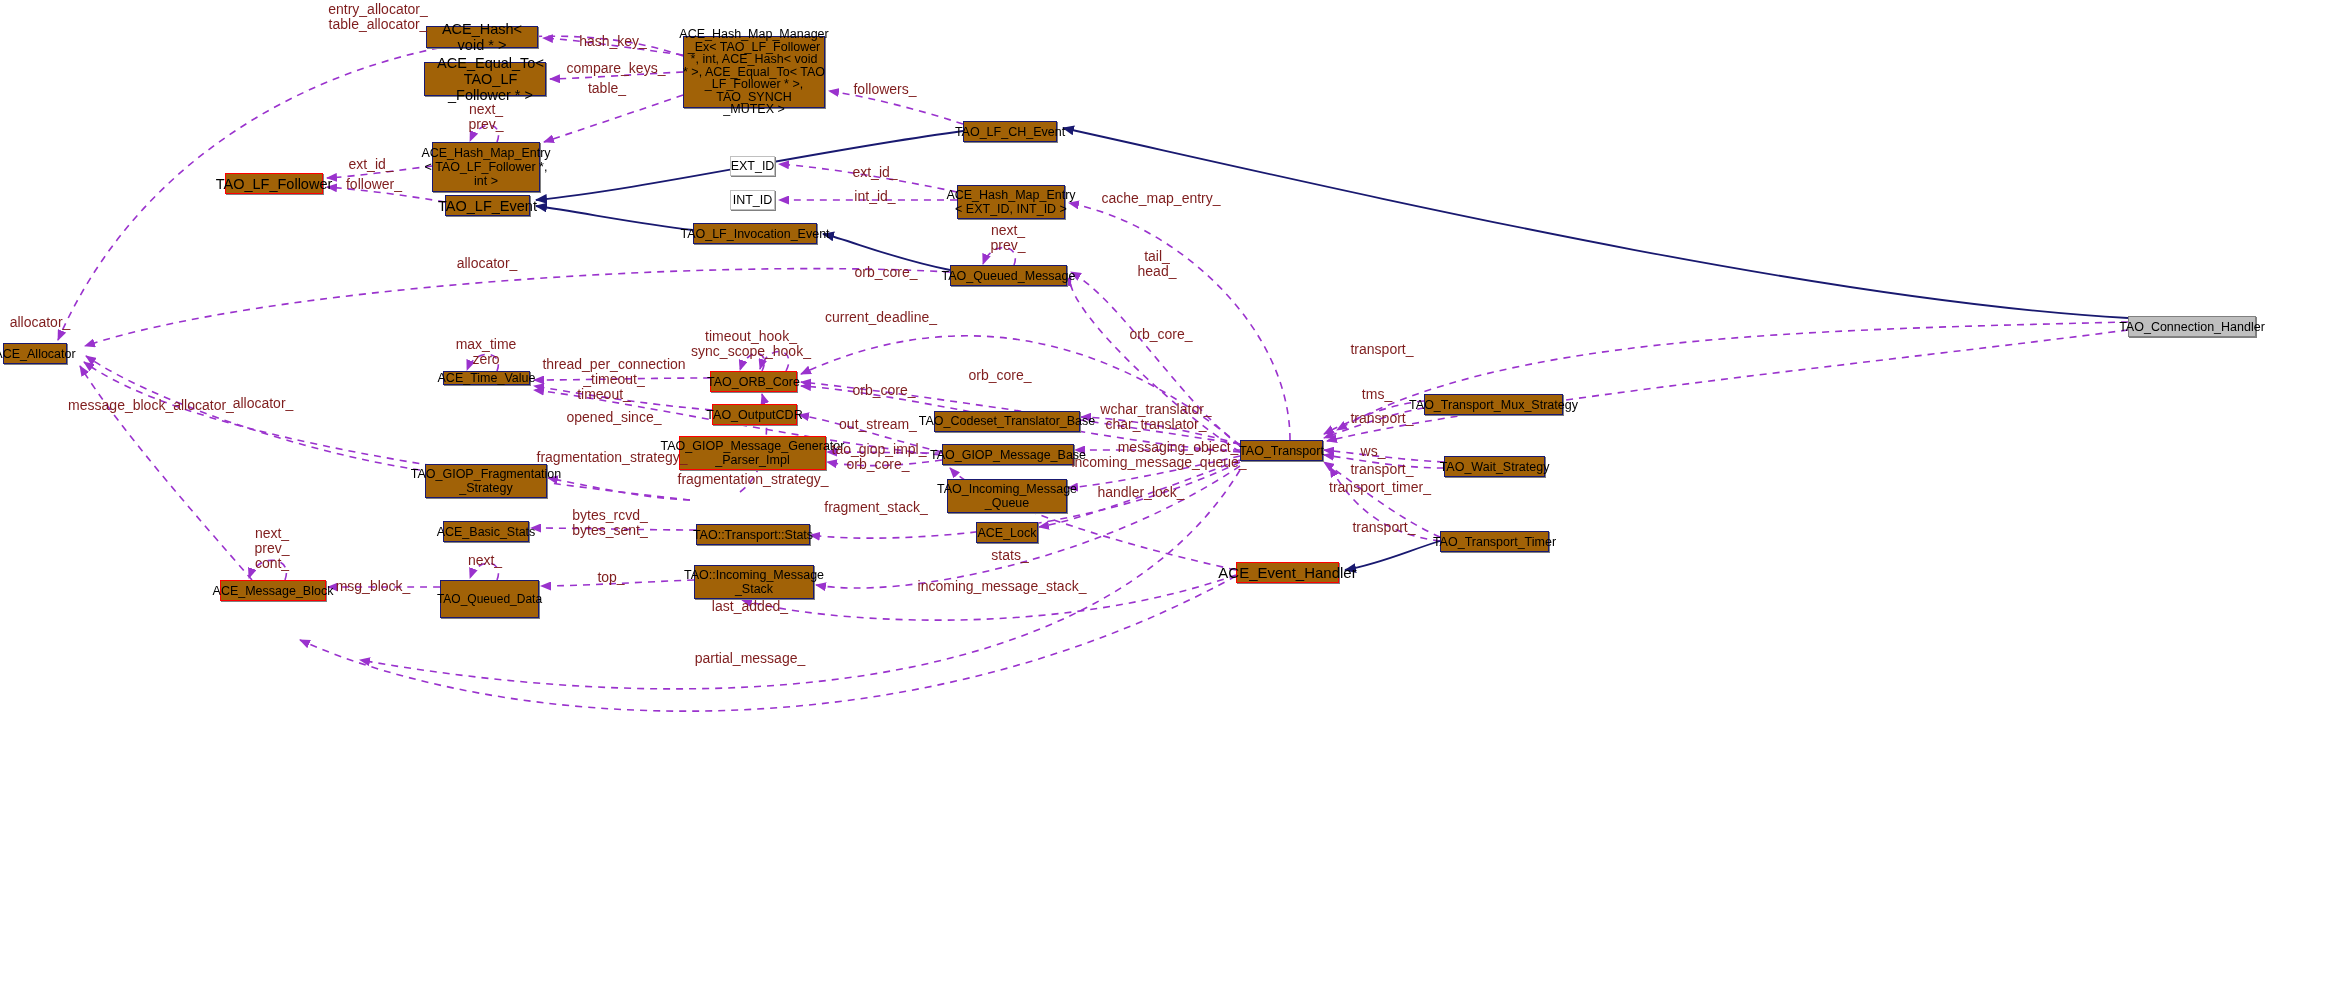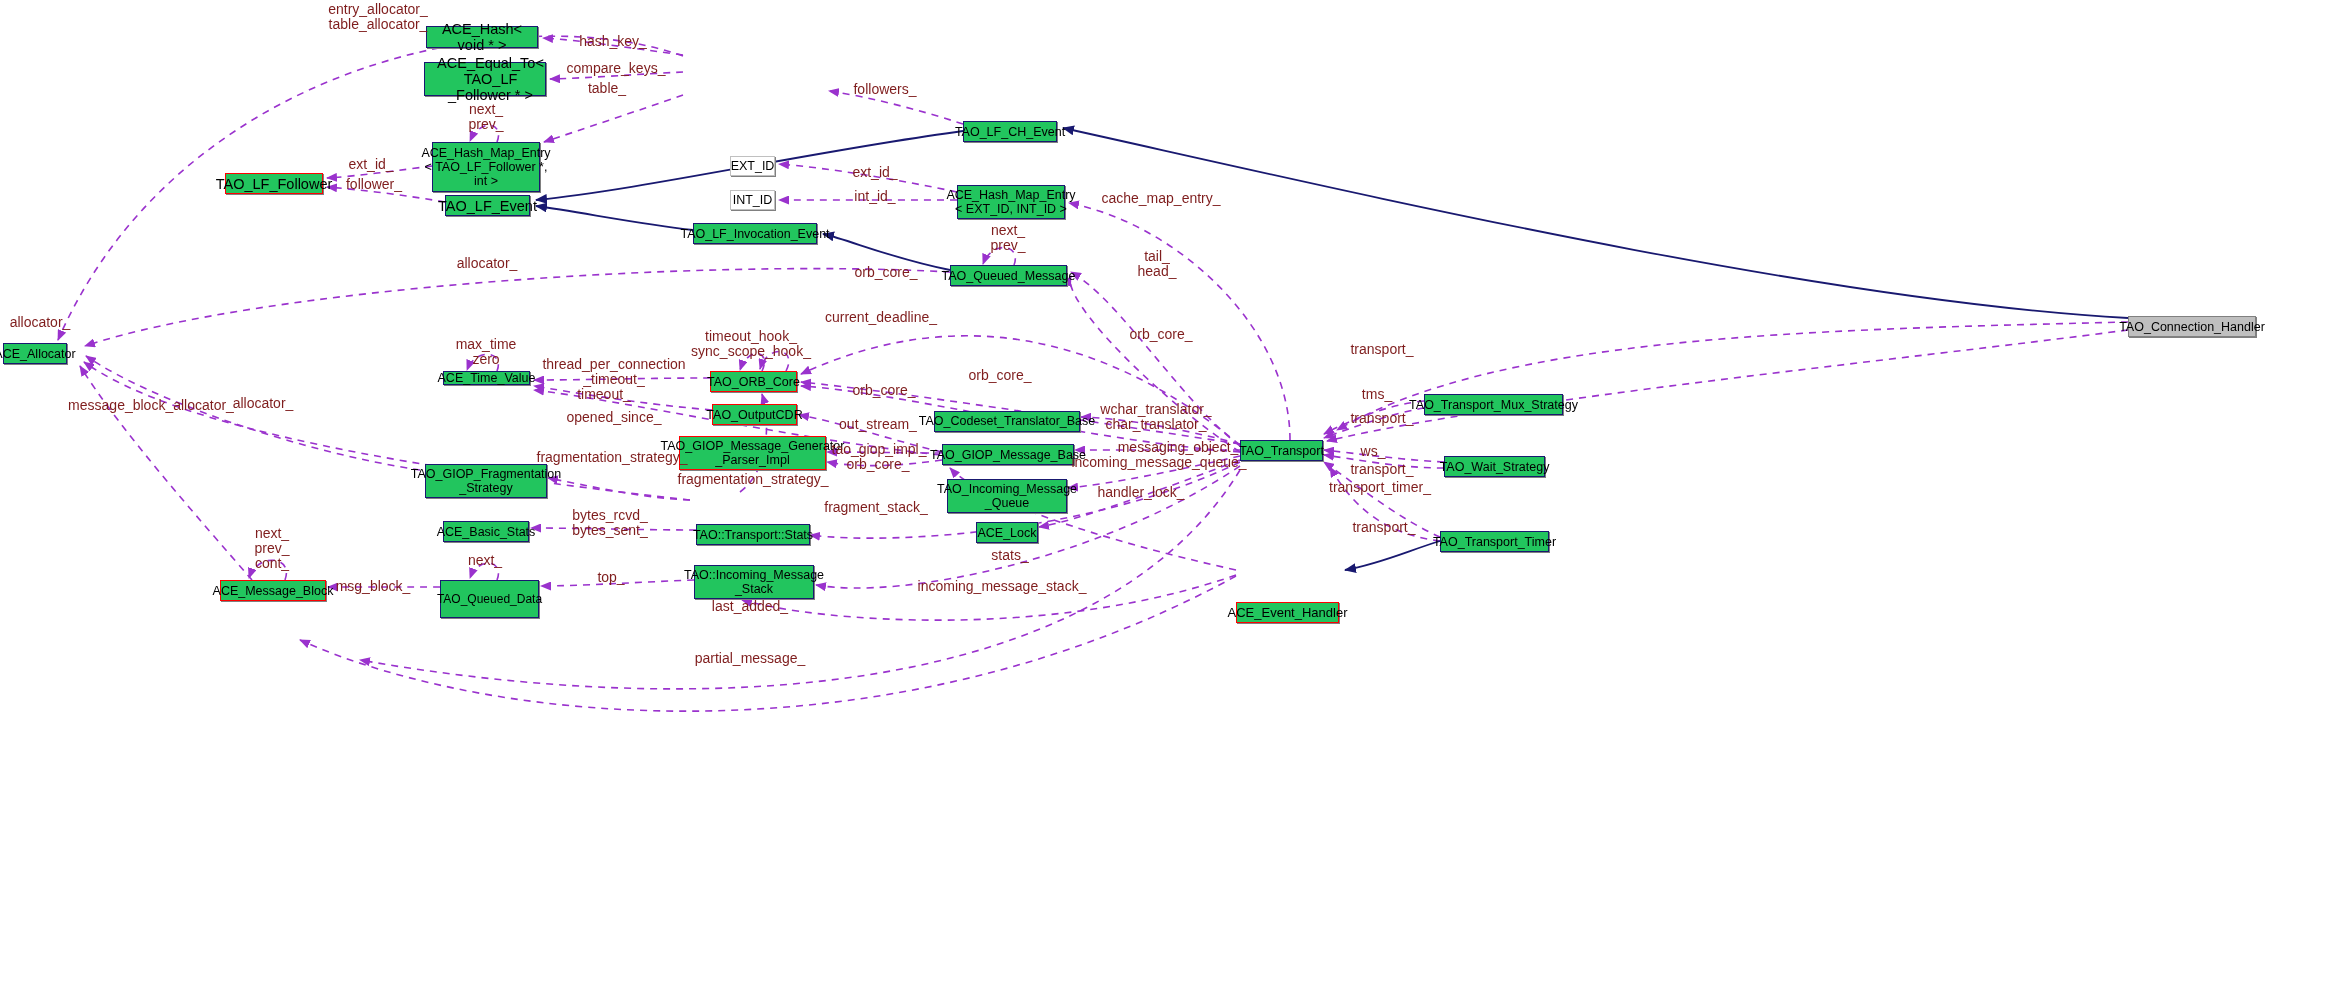--- a/index.html
+++ b/index.html
@@ -9,21 +9,21 @@
     background:#ffffff;
     font-family:"Liberation Sans","DejaVu Sans",sans-serif;
     overflow:hidden;
   }
   #edge-layer{position:absolute;left:0;top:0;width:2336px;height:994px;pointer-events:none;}
   .node{
     position:absolute;
     box-sizing:border-box;
     display:flex;align-items:center;justify-content:center;
     text-align:center;
-    background:#22c55e;
+    background:#a16207;
     border:1px solid #191970;
     color:#000000;
     font-size:14.5px;
     line-height:16px;
     white-space:pre-line;
     padding:2px 5px;
     box-shadow:1px 1px 0 0 #808080;
   }
   .node.red{border:1.5px solid #ff0000;}
   .node.grey{border:1px solid #808080;background:#bfbfbf;}
@@ -174,20 +174,26 @@
 
       <path d="M2128,318 C1800,300 1300,180 1063,128"></path>
 
       <path d="M1440,541 C1410,550 1380,564 1345,570"></path>
     </g>
   </svg>
 
   <div class="node" style="left:426px;top:26px;width:112px;height:22px;"><span>ACE_Hash&lt; void * &gt;</span></div>
   <div class="node" style="left:424px;top:62px;width:122px;height:34px;padding-left:16px;"><span>ACE_Equal_To&lt; TAO_LF
 _Follower * &gt;</span></div>
+  <div class="node" style="left:683px;top:36px;width:142px;height:72px;font-size:12.5px;line-height:12.6px;"><span>ACE_Hash_Map_Manager
+_Ex&lt; TAO_LF_Follower
+*, int, ACE_Hash&lt; void
+* &gt;, ACE_Equal_To&lt; TAO
+_LF_Follower * &gt;, TAO_SYNCH
+_MUTEX &gt;</span></div>
   <div class="node" style="left:432px;top:142px;width:108px;height:50px;font-size:12.5px;line-height:14px;"><span>ACE_Hash_Map_Entry
 &lt; TAO_LF_Follower *,
 int &gt;</span></div>
   <div class="node red" style="left:225px;top:173px;width:98px;height:21px;"><span>TAO_LF_Follower</span></div>
   <div class="node" style="left:445px;top:195px;width:85px;height:21px;"><span>TAO_LF_Event</span></div>
   <div class="node" style="left:963px;top:121px;width:94px;height:21px;font-size:12.5px;"><span>TAO_LF_CH_Event</span></div>
   <div class="node pale" style="left:730px;top:156px;width:45px;height:20px;font-size:12.5px;"><span>EXT_ID</span></div>
   <div class="node pale" style="left:730px;top:190px;width:45px;height:20px;font-size:12.5px;"><span>INT_ID</span></div>
   <div class="node" style="left:957px;top:185px;width:108px;height:34px;font-size:12.5px;line-height:14px;"><span>ACE_Hash_Map_Entry
 &lt; EXT_ID, INT_ID &gt;</span></div>
@@ -206,21 +212,21 @@
   <div class="node" style="left:942px;top:444px;width:132px;height:21px;font-size:12.5px;"><span>TAO_GIOP_Message_Base</span></div>
   <div class="node" style="left:947px;top:479px;width:120px;height:34px;font-size:12.5px;line-height:14px;"><span>TAO_Incoming_Message
 _Queue</span></div>
   <div class="node" style="left:1240px;top:440px;width:83px;height:21px;font-size:12.5px;"><span>TAO_Transport</span></div>
   <div class="node" style="left:1424px;top:394px;width:139px;height:21px;font-size:12.5px;"><span>TAO_Transport_Mux_Strategy</span></div>
   <div class="node" style="left:1444px;top:456px;width:101px;height:21px;font-size:12.5px;"><span>TAO_Wait_Strategy</span></div>
   <div class="node" style="left:1440px;top:531px;width:109px;height:21px;font-size:12.5px;"><span>TAO_Transport_Timer</span></div>
   <div class="node" style="left:976px;top:522px;width:62px;height:21px;font-size:12.5px;"><span>ACE_Lock</span></div>
   <div class="node" style="left:443px;top:521px;width:86px;height:21px;font-size:12.5px;"><span>ACE_Basic_Stats</span></div>
   <div class="node" style="left:696px;top:524px;width:114px;height:21px;font-size:12.5px;"><span>TAO::Transport::Stats</span></div>
-  <div class="node red" style="left:1236px;top:562px;width:103px;height:21px;font-size:13px;margin-top:40px;"><span>ACE_Event_Handler</span></div>
+  <div class="node red" style="left:1236px;top:562px;width:103px;height:21px;font-size:15px;"><span>ACE_Event_Handler</span></div>
   <div class="node" style="left:694px;top:565px;width:120px;height:34px;font-size:12.5px;line-height:14px;"><span>TAO::Incoming_Message
 _Stack</span></div>
   <div class="node red" style="left:220px;top:580px;width:106px;height:21px;font-size:12.5px;"><span>ACE_Message_Block</span></div>
   <div class="node" style="left:440px;top:580px;width:99px;height:38px;font-size:12px;"><span>TAO_Queued_Data</span></div>
 
   <div class="elabel" style="left:378px;top:17px;">entry_allocator_
 table_allocator_</div>
   <div class="elabel" style="left:613px;top:41px;">hash_key_</div>
   <div class="elabel" style="left:616px;top:68px;">compare_keys_</div>
   <div class="elabel" style="left:607px;top:88px;">table_</div>

